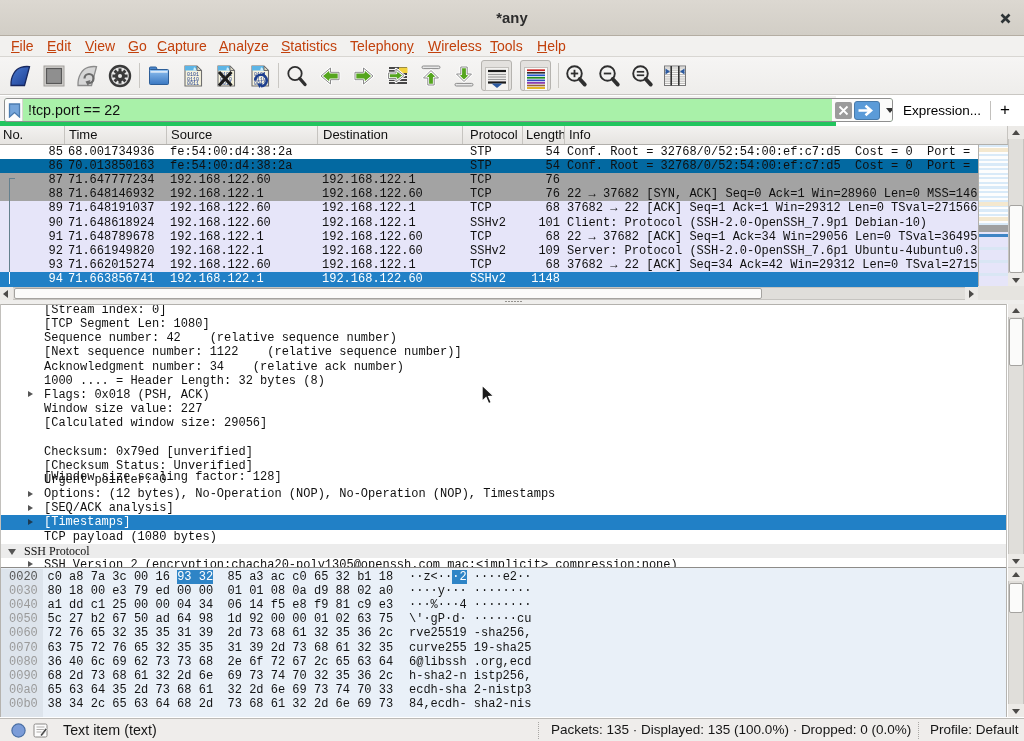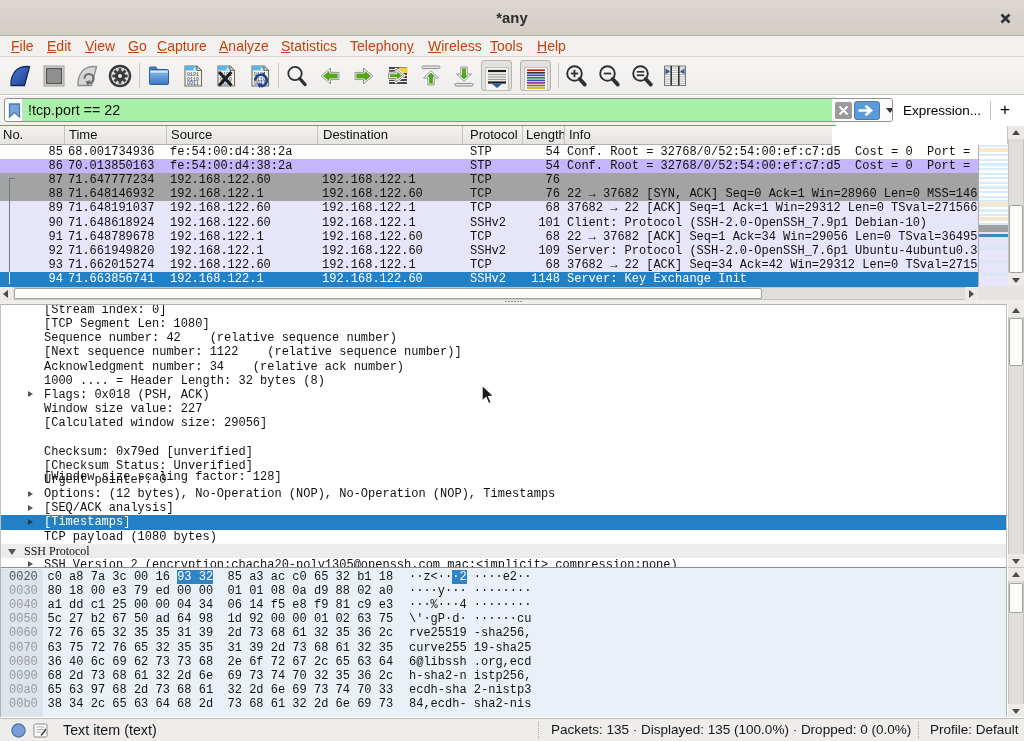--- a/index.html
+++ b/index.html
@@ -7,25 +7,25 @@
 
 #title{left:0;top:0;width:1024px;height:36px;background:linear-gradient(#dcd8d1,#d2cec6);border-bottom:1px solid #b4ada2;text-align:center;font-size:14.8px;font-weight:bold;color:#2c2c2c;line-height:37px}
 
 #menu{left:0;top:36px;width:1024px;height:21px;background:#f2f1ef;border-bottom:1px solid #d8d6d2;font-size:14px;color:#c2410c}
 #menu span{position:absolute;top:0;line-height:20px}
 
 #tbar{left:0;top:57px;width:1024px;height:38px;background:linear-gradient(#f6f5f4,#eeedeb);border-bottom:1px solid #c9c7c3}
 .tsep{position:absolute;top:6px;width:1px;height:25px;background:#c9c7c3}
 .tbox{position:absolute;top:3px;width:31px;height:31px;background:#e3e1de;border:1px solid #b5b3af;border-radius:3px}
 
-#fbar{left:0;top:96px;width:836px;height:30px;background:#f1f0ee;border-bottom:1px solid #22c55e}
+#fbar{left:0;top:96px;width:836px;height:30px;background:#f1f0ee;border-bottom:5px solid #22c55e}
 #finput{position:absolute;left:4px;top:2px;width:889px;height:24px;border:1px solid #8f8f8f;border-radius:3px;background:#a9f1a9;overflow:hidden}
 #ftext{position:absolute;left:23px;top:0;height:22px;line-height:23px;font-size:14.3px;color:#111}
 
-#phead{left:0;top:126px;width:832px;height:19px;background:linear-gradient(#f3f2f0,#e6e4e1);border-bottom:1px solid #b1afab;font-size:13px;color:#111}
+#phead{left:0;top:126px;width:1008px;height:19px;background:linear-gradient(#f3f2f0,#e6e4e1);border-bottom:1px solid #b1afab;font-size:13px;color:#111}
 #phead div{position:absolute;top:0;height:18px;line-height:18px;border-right:1px solid #c6c4c0;padding-left:3px;overflow:hidden}
 .prow{position:absolute;left:0;width:978px;height:14.7px;font-family:"Liberation Mono",monospace;font-size:12px;line-height:15.2px;white-space:pre;overflow:hidden;color:#1f2d38}
 .prow span{position:absolute;top:0;white-space:pre}
 .n0{left:0;width:63px;text-align:right}
 .n1{left:68px}.n2{left:170px}.n3{left:322px}.n4{left:470px}
 .n5{left:490px;width:70px;text-align:right}
 .n6{left:567px;width:411px;overflow:hidden}
 
 .sb{background:#e0deda;border:1px solid #c6c4c0}
 .sbtn{position:absolute;background:#eceae7}
@@ -268,29 +268,29 @@
  <div style="left:0;width:65px;padding-left:3px">No.</div>
  <div style="left:65px;width:102px;padding-left:4px">Time</div>
  <div style="left:167px;width:151px;padding-left:4px">Source</div>
  <div style="left:318px;width:145px;padding-left:5px">Destination</div>
  <div style="left:463px;width:60px;padding-left:7px">Protocol</div>
  <div style="left:523px;width:42px;padding-left:3px">Length</div>
  <div style="left:565px;width:443px;padding-left:4px">Info</div>
 </div>
 <div class="a" id="plist">
     <div class="prow" style="top:145.0px;background:#ffffff;color:#101010"><span class="n0">85</span><span class="n1">68.001734936</span><span class="n2">fe:54:00:d4:38:2a</span><span class="n3"></span><span class="n4">STP</span><span class="n5">54</span><span class="n6">Conf. Root = 32768/0/52:54:00:ef:c7:d5  Cost = 0  Port = 0x8005</span></div>
-    <div class="prow" style="top:159.1px;background:#c4b5fd;color:#101010"><span class="n0">86</span><span class="n1">70.013850163</span><span class="n2">fe:54:00:d4:38:2a</span><span class="n3"></span><span class="n4">STP</span><span class="n5">54</span><span class="n6">Conf. Root = 32768/0/52:54:00:ef:c7:d5  Cost = 0  Port = 0x8005</span></div>
+    <div class="prow" style="top:159.1px;background:#0369a1;color:#101010"><span class="n0">86</span><span class="n1">70.013850163</span><span class="n2">fe:54:00:d4:38:2a</span><span class="n3"></span><span class="n4">STP</span><span class="n5">54</span><span class="n6">Conf. Root = 32768/0/52:54:00:ef:c7:d5  Cost = 0  Port = 0x8005</span></div>
     <div class="prow" style="top:173.2px;background:#a3a3a3;color:#101010"><span class="n0">87</span><span class="n1">71.647777234</span><span class="n2">192.168.122.60</span><span class="n3">192.168.122.1</span><span class="n4">TCP</span><span class="n5">76</span></div>
     <div class="prow" style="top:187.3px;background:#a3a3a3;color:#101010"><span class="n0">88</span><span class="n1">71.648146932</span><span class="n2">192.168.122.1</span><span class="n3">192.168.122.60</span><span class="n4">TCP</span><span class="n5">76</span><span class="n6">22 → 37682 [SYN, ACK] Seq=0 Ack=1 Win=28960 Len=0 MSS=1460 SAC</span></div>
     <div class="prow" style="top:201.4px;background:#e6e5f9;color:#101010"><span class="n0">89</span><span class="n1">71.648191037</span><span class="n2">192.168.122.60</span><span class="n3">192.168.122.1</span><span class="n4">TCP</span><span class="n5">68</span><span class="n6">37682 → 22 [ACK] Seq=1 Ack=1 Win=29312 Len=0 TSval=2715660</span></div>
     <div class="prow" style="top:215.5px;background:#e6e5f9;color:#101010"><span class="n0">90</span><span class="n1">71.648618924</span><span class="n2">192.168.122.60</span><span class="n3">192.168.122.1</span><span class="n4">SSHv2</span><span class="n5">101</span><span class="n6">Client: Protocol (SSH-2.0-OpenSSH_7.9p1 Debian-10)</span></div>
     <div class="prow" style="top:229.6px;background:#e6e5f9;color:#101010"><span class="n0">91</span><span class="n1">71.648789678</span><span class="n2">192.168.122.1</span><span class="n3">192.168.122.60</span><span class="n4">TCP</span><span class="n5">68</span><span class="n6">22 → 37682 [ACK] Seq=1 Ack=34 Win=29056 Len=0 TSval=364951</span></div>
     <div class="prow" style="top:243.7px;background:#e6e5f9;color:#101010"><span class="n0">92</span><span class="n1">71.661949820</span><span class="n2">192.168.122.1</span><span class="n3">192.168.122.60</span><span class="n4">SSHv2</span><span class="n5">109</span><span class="n6">Server: Protocol (SSH-2.0-OpenSSH_7.6p1 Ubuntu-4ubuntu0.3)</span></div>
     <div class="prow" style="top:257.8px;background:#e6e5f9;color:#101010"><span class="n0">93</span><span class="n1">71.662015274</span><span class="n2">192.168.122.60</span><span class="n3">192.168.122.1</span><span class="n4">TCP</span><span class="n5">68</span><span class="n6">37682 → 22 [ACK] Seq=34 Ack=42 Win=29312 Len=0 TSval=271566</span></div>
-    <div class="prow" style="top:271.9px;background:#2180c6;color:#ffffff"><span class="n0">94</span><span class="n1">71.663856741</span><span class="n2">192.168.122.1</span><span class="n3">192.168.122.60</span><span class="n4">SSHv2</span><span class="n5">1148</span><span class="n6">Server: Key Exchange Init</span></div>
+    <div class="prow" style="top:271.9px;background:#2180c6;color:#ffffff"><span class="n0">94</span><span class="n1">71.663856741</span><span class="n2">192.168.122.1</span><span class="n3">192.168.122.60</span><span class="n4">SSHv2</span><span class="n5">1148</span></div>
     <div class="a" style="left:9px;top:178px;width:1px;height:94px;background:#64808e"></div>
     <div class="a" style="left:9px;top:178px;width:6px;height:1px;background:#64808e"></div>
     <div class="a" style="left:9px;top:272px;width:1px;height:12px;background:#ffffff"></div>
   </div>
 
 <div class="a" id="mmap" style="left:978px;top:145px;width:30px;height:143px;background:#fdfdfd;border-left:1px solid #b1afab">
     <div style="position:absolute;left:0;top:0;width:29px;height:80px;background:repeating-linear-gradient(180deg,#d9eaf8 0px,#d9eaf8 2.3px,#fdfdfd 2.3px,#fdfdfd 4.6px)"></div>
     <div style="position:absolute;left:0;top:3px;width:29px;height:4px;background:#f4e8cf"></div>
     <div style="position:absolute;left:0;top:57px;width:29px;height:4px;background:#f4e8cf"></div>
     <div style="position:absolute;left:0;top:72px;width:29px;height:4px;background:#f4e8cf"></div>
@@ -364,21 +364,21 @@
 <div class="a" id="hex">
  <div id="hexoff"></div>
  <div class="hx" style="top:1.5px"><span class="ho offs">0020</span><span class="hb">c0 a8 7a 3c 00 16 <span class="hl">93 32</span>  85 a3 ac c0 65 32 b1 18</span><span class="hc">··z&lt;··<span class="hl">·2</span> ····e2··</span></div>
     <div class="hx" style="top:15.7px"><span class="ho off">0030</span><span class="hb">80 18 00 e3 79 ed 00 00  01 01 08 0a d9 88 02 a0</span><span class="hc">····y··· ········</span></div>
     <div class="hx" style="top:29.9px"><span class="ho off">0040</span><span class="hb">a1 dd c1 25 00 00 04 34  06 14 f5 e8 f9 81 c9 e3</span><span class="hc">···%···4 ········</span></div>
     <div class="hx" style="top:44.1px"><span class="ho off">0050</span><span class="hb">5c 27 b2 67 50 ad 64 98  1d 92 00 00 01 02 63 75</span><span class="hc">\'·gP·d· ······cu</span></div>
     <div class="hx" style="top:58.3px"><span class="ho off">0060</span><span class="hb">72 76 65 32 35 35 31 39  2d 73 68 61 32 35 36 2c</span><span class="hc">rve25519 -sha256,</span></div>
     <div class="hx" style="top:72.5px"><span class="ho off">0070</span><span class="hb">63 75 72 76 65 32 35 35  31 39 2d 73 68 61 32 35</span><span class="hc">curve255 19-sha25</span></div>
     <div class="hx" style="top:86.7px"><span class="ho off">0080</span><span class="hb">36 40 6c 69 62 73 73 68  2e 6f 72 67 2c 65 63 64</span><span class="hc">6@libssh .org,ecd</span></div>
     <div class="hx" style="top:100.9px"><span class="ho off">0090</span><span class="hb">68 2d 73 68 61 32 2d 6e  69 73 74 70 32 35 36 2c</span><span class="hc">h-sha2-n istp256,</span></div>
-    <div class="hx" style="top:115.1px"><span class="ho off">00a0</span><span class="hb">65 63 97 68 2d 73 68 61  32 2d 6e 69 73 74 70 33</span><span class="hc">ecdh-sha 2-nistp3</span></div>
+    <div class="hx" style="top:115.1px"><span class="ho off">00a0</span><span class="hb">65 63 64 35 2d 73 68 61  32 2d 6e 69 73 74 70 33</span><span class="hc">ecdh-sha 2-nistp3</span></div>
     <div class="hx" style="top:129.3px"><span class="ho off">00b0</span><span class="hb">38 34 2c 65 63 64 68 2d  73 68 61 32 2d 6e 69 73</span><span class="hc">84,ecdh- sha2-nis</span></div>
   </div>
 
 <div class="a sb" style="left:1008px;top:567px;width:16px;height:150px"></div>
 <div class="sbtn" style="left:1008px;top:568px;width:16px;height:13px">
     <div class="tri tup" style="left:4px;top:4px"></div>
   </div>
 <div class="sbtn" style="left:1008px;top:704px;width:16px;height:13px">
     <div class="tri tdn" style="left:4px;top:5px"></div>
   </div>

